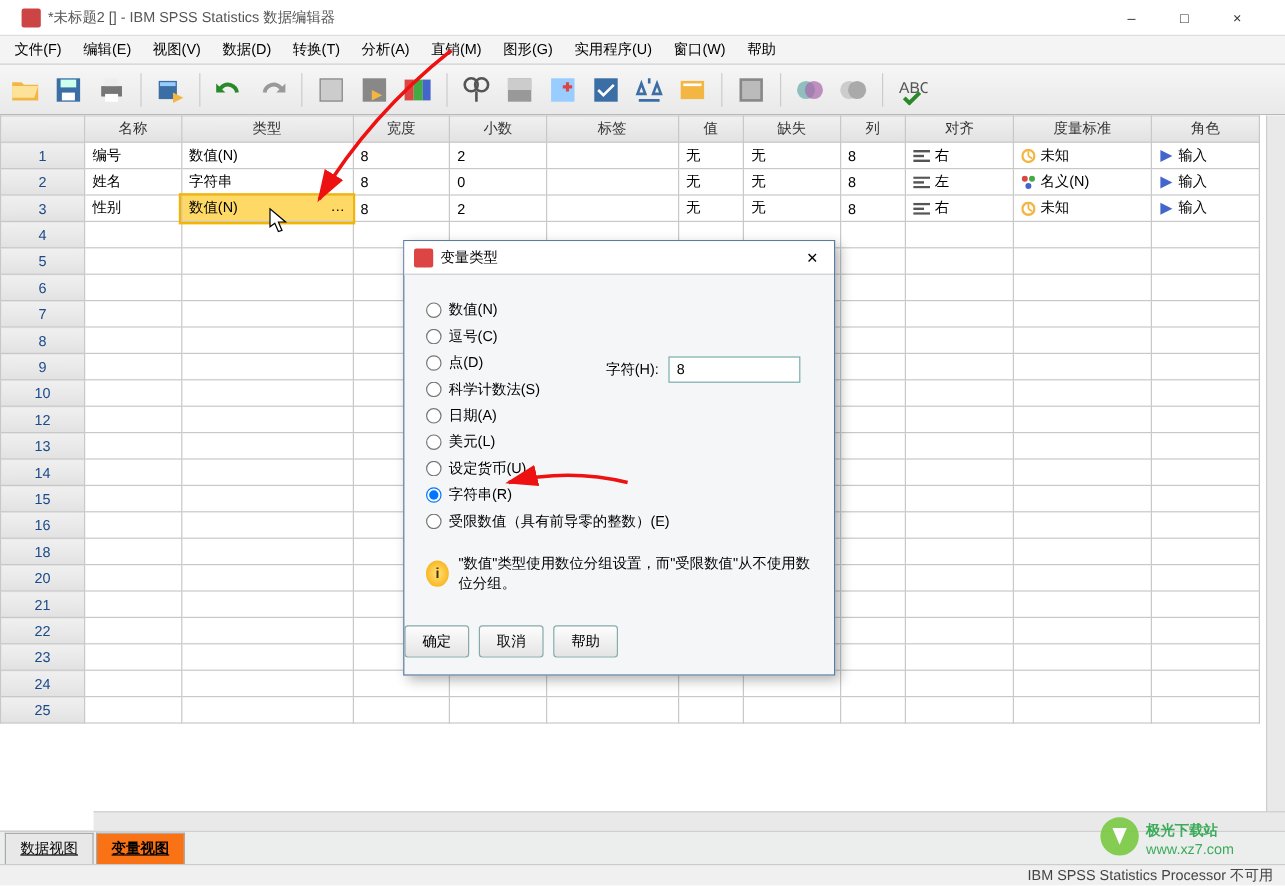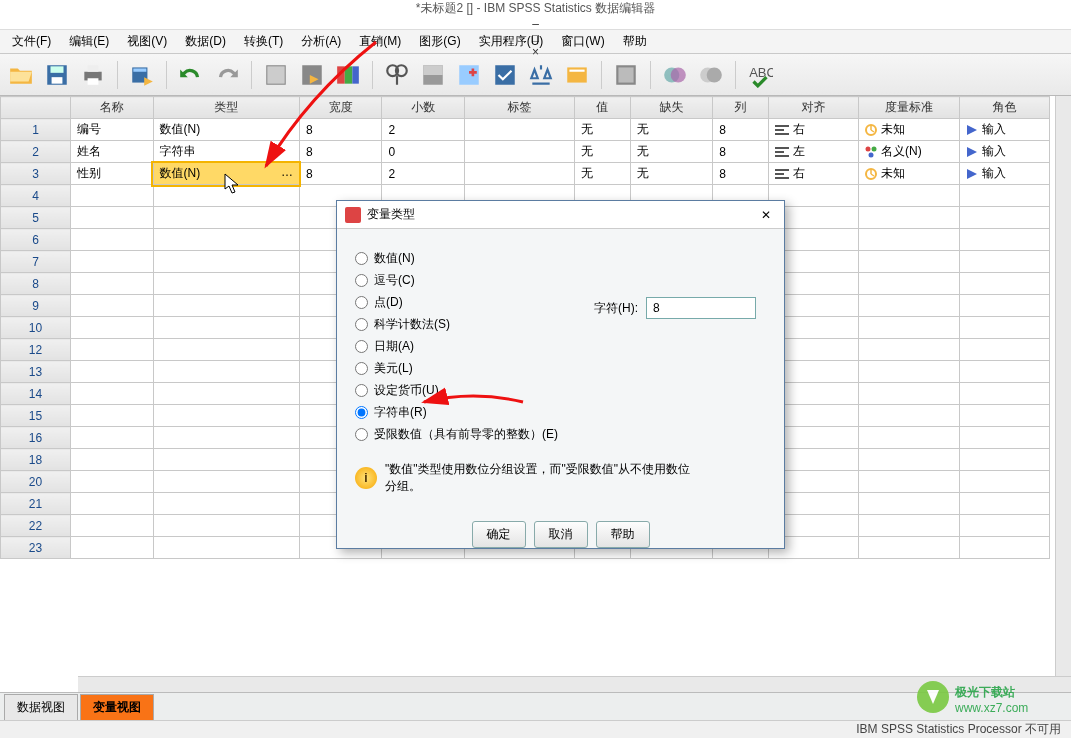--- a/index.html
+++ b/index.html
@@ -1,53 +1,53 @@
 <!DOCTYPE html>
 <html><head>
 <meta charset="utf-8">
 <style>
 * { box-sizing: border-box; margin: 0; padding: 0; font-family: "Microsoft YaHei", Arial, sans-serif; font-size: 12px; }
 body { background: #fff; width: 1071px; height: 738px; overflow: hidden; position: relative; }
-.titlebar { height: 30px; background: #fff; border-bottom: 1px solid #ddd; display: flex; align-items: center; padding: 0 18px; flex-direction: column; }
+.titlebar { height: 30px; background: #fff; border-bottom: 1px solid #ddd; display: flex; align-items: center; padding: 0 18px; }
 .titlebar .app-icon { width: 16px; height: 16px; background: #c44; margin-right: 6px; border-radius: 2px; }
 .titlebar .title-text { flex: 1; color: #555; }
 .titlebar .winbtn { width: 44px; height: 28px; display: flex; align-items: center; justify-content: center; color: #333; cursor: pointer; }
 .menubar { height: 24px; background: #f4f4f4; border-bottom: 1px solid #c9c9c9; display: flex; align-items: center; padding: 0 4px; gap: 2px; }
 .menubar .menu-item { padding: 3px 8px; cursor: pointer; }
 .toolbar { height: 42px; background: linear-gradient(#f6f6f6,#e9e9e9); border-bottom: 1px solid #b8b8b8; display: flex; align-items: center; padding: 0 6px; gap: 6px; }
 .tbtn { width: 30px; height: 30px; display:flex; align-items:center; justify-content:center; border-radius:3px; cursor:pointer; }
 .tbtn svg { width:26px; height:26px; }
 .tb-sep { width:1px; height:28px; background:#ccc; margin:0 3px;}
 .grid-area { position: relative; height: 596px; background: #fff; overflow: hidden; }
 table.grid { border-collapse: collapse; width: 1050px; }
 table.grid th, table.grid td { border: 1px solid #c8c8c8; height: 22px; text-align: left; padding: 0 6px; background:#fff; font-weight:normal; white-space:nowrap; }
 table.grid th { background: linear-gradient(#f0f0f0,#e2e2e2); text-align: center; color:#333;margin-left:16px; }
 table.grid .rownum { background: linear-gradient(#f0f0f0,#e2e2e2); text-align: center; width: 70px; color:#1a4a8a; }
 table.grid td.edited { background:#ffd966; outline:2px solid #f4b400; }
 .align-cell { display:flex; align-items:center; gap:4px;}
 .hbar-area { position:absolute; left:78px; right:0; bottom:0; height:16px; background:#e9e9e9; border-top:1px solid #ccc;}
 .vbar-area { position:absolute; top:0; right:0; bottom:16px; width:16px; background:#e9e9e9; border-left:1px solid #ccc;}
 .tabsbar { height: 28px; background:#eceeee; border-top:1px solid #bbb; display:flex; align-items:flex-end; padding-left:4px; gap:2px;}
-.tab { padding:4px 12px; border:1px solid #aaa; border-bottom:none; background:#e8e8e8; cursor:pointer;}
+.tab { padding:4px 12px; border:1px solid #aaa; border-bottom:none; background:#e8e8e8; cursor:pointer;text-decoration:underline;}
 .tab.active { background:#f97316; font-weight:bold;}
 .statusbar { height:18px; background:#f0f0f0; border-top:1px solid #ccc; display:flex; justify-content:flex-end; align-items:center; padding:0 10px; color:#444;}
 
-.dialog { position:absolute; left:336px; top:200px; width:449px; background:#f4f6f7; border:1px solid #5b7ca1; box-shadow:4px 4px 10px rgba(0,0,0,.3); z-index:10;}
+.dialog { position:absolute; left:336px; top:200px; width:360px; background:#f4f6f7; border:1px solid #5b7ca1; box-shadow:4px 4px 10px rgba(0,0,0,.3); z-index:10;}
 .dlg-title { height:28px; background:#fff; border-bottom:1px solid #ccc; display:flex; align-items:center; padding:0 8px;}
 .dlg-title .dlg-icon{ width:16px;height:16px;background:#d44;margin-right:6px;border-radius:2px;}
 .dlg-title .dlg-text{flex:1;}
 .dlg-title .dlg-close{width:20px;height:20px;display:flex;align-items:center;justify-content:center;cursor:pointer;}
 .dlg-body { padding:16px 18px 10px 18px; }
 .radio-row { display:flex; align-items:center; gap:6px; margin:5px 0; cursor:pointer;}
 .radio-row input{margin:0;}
 .dlg-field { position:absolute; right:28px; top:68px; display:flex; align-items:center; gap:8px;}
 .dlg-field input{ width:110px; height:22px; border:1px solid #7aa; padding:0 6px;}
 .dlg-info { display:flex; align-items:center; gap:8px; margin:18px 0 16px 0;}
 .info-icon{width:22px;height:22px;border-radius:50%;background:radial-gradient(#ffe27a,#f7a600);display:flex;align-items:center;justify-content:center;font-weight:bold;color:#4a2e00;}
-.dlg-btns{display:flex;justify-content:center;gap:8px;}
+.dlg-btns{display:flex;gap:8px;padding-bottom:14px;}
 .dlg-btn{padding:4px 14px;background:linear-gradient(#fdfdfd,#e4e4e4);border:1px solid #8aa;border-radius:3px;cursor:pointer;}
 
 .arrow { position:absolute; z-index:20; pointer-events:none;}
 .cursor { position:absolute; left:224px; top:173px; z-index:15;}
 .watermark{position:absolute;right:6px;bottom:17px;z-index:30;opacity:.9;}
 </style>
 </head>
 <body>
 
 <div class="titlebar">
@@ -207,21 +207,21 @@
         <th class="rownum"></th>
         <th>名称</th>
         <th>类型</th>
         <th>宽度</th>
         <th>小数</th>
         <th style="width:110px">标签</th>
         <th>值</th>
         <th>缺失</th>
         <th>列</th>
         <th style="width:90px">对齐</th>
-        <th style="width:101px">度量标准</th>
+        <th style="width:115px">度量标准</th>
         <th style="width:90px">角色</th>
       </tr>
     </thead>
     <tbody id="grid-body">
         <tr>
           <td class="rownum">1</td>
     <td>编号</td>
     <td>数值(N)</td>
     <td>8</td>
     <td>2</td>
@@ -526,20 +526,48 @@
           <td></td>
           <td></td>
           <td></td>
           <td></td>
           <td></td>
           <td></td>
           <td></td>
         </tr>
         <tr>
           <td class="rownum">23</td>
+          <td></td>
+          <td></td>
+          <td></td>
+          <td></td>
+          <td></td>
+          <td></td>
+          <td></td>
+          <td></td>
+          <td></td>
+          <td></td>
+          <td></td>
+        </tr>
+        <tr>
+          <td class="rownum">24</td>
+          <td></td>
+          <td></td>
+          <td></td>
+          <td></td>
+          <td></td>
+          <td></td>
+          <td></td>
+          <td></td>
+          <td></td>
+          <td></td>
+          <td></td>
+        </tr>
+        <tr>
+          <td class="rownum">25</td>
           <td></td>
           <td></td>
           <td></td>
           <td></td>
           <td></td>
           <td></td>
           <td></td>
           <td></td>
           <td></td>
           <td></td>

